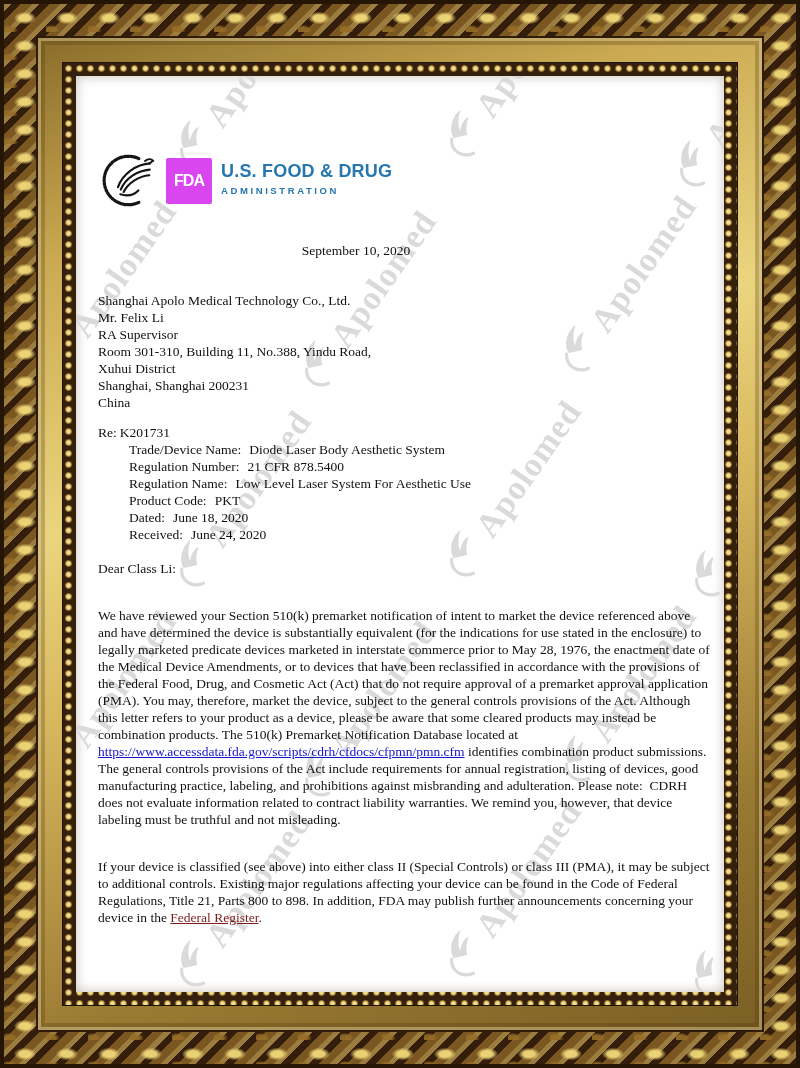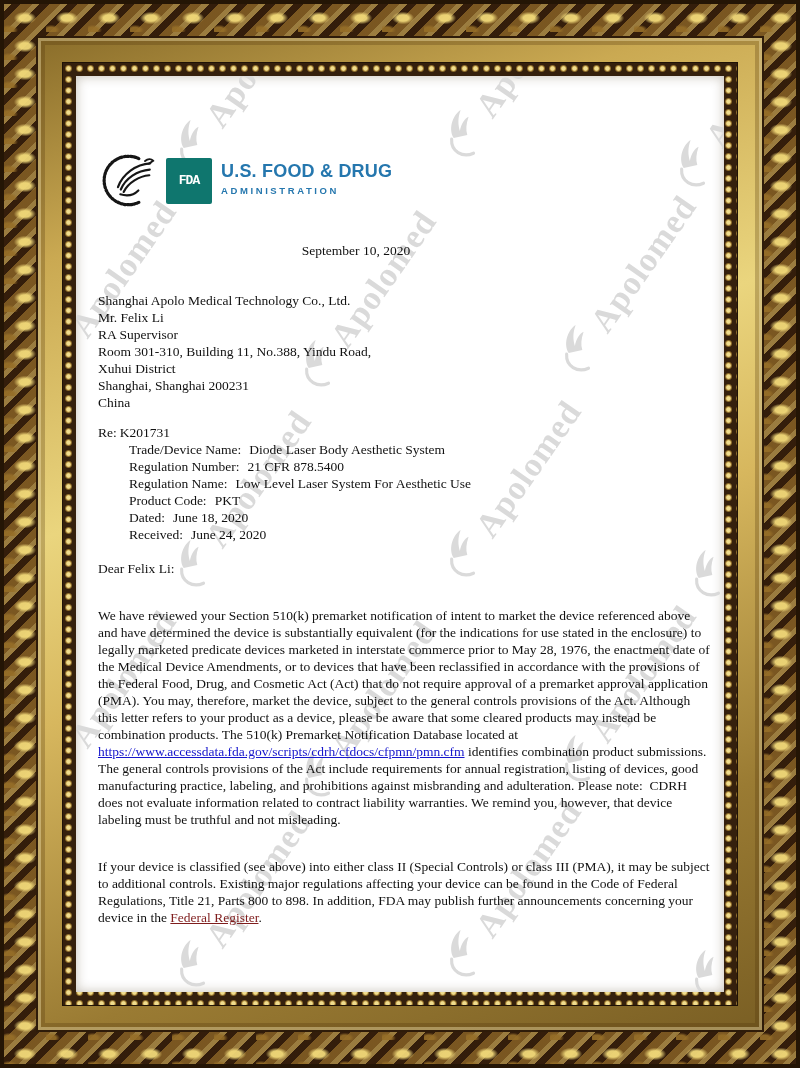--- a/index.html
+++ b/index.html
@@ -56,23 +56,23 @@
   
   .content {
     position:relative; z-index:1;
     padding:0 12px 0 22px;
     font-size:13.5px; line-height:17px; color:#111;
   }
   .logo-row { margin-top:76px; display:flex; align-items:center; gap:11px; }
   .hhs-seal svg { display:block; }
   .fda-lockup { display:flex; align-items:center; gap:9px; font-family:"Liberation Sans", sans-serif; }
   .fda-box {
-    width:46px; height:46px; background:#0f766e; color:#fff; border-radius:2px;
+    width:46px; height:46px; background:#d946ef; color:#fff; border-radius:2px;
     display:flex; align-items:center; justify-content:center;
-    font-weight:bold; font-size:13px; letter-spacing:-1px;font-family:Liberation Mono, monospace;
+    font-weight:bold; font-size:16px; letter-spacing:-1px;
   }
   .fda-title1 { color:#2577ae; font-weight:bold; font-size:18px; letter-spacing:.2px;text-align:right; }
   .fda-title2 { color:#2577ae; font-weight:bold; font-size:9.5px; letter-spacing:2.6px; margin-top:2px; }
 
   .date-line { margin-top:33px; text-align:center; position:relative; left:-49px; }
 
   .address-block { margin-top:33px; }
   .re-block { margin-top:13px; }
   .re-head { display:flex; gap:3px; }
   .re-fields { padding-left:31px; }
@@ -295,21 +295,21 @@
                     <span>Dated:</span>
                     <span>June 18, 2020</span>
                   </div>
                 <div class="re-row">
                     <span>Received:</span>
                     <span>June 24, 2020</span>
                   </div>
               </div>
             </div>
 
-            <div class="salutation">Dear Felix Li:</div>
+            <div class="salutation">Dear Class Li:</div>
 
             <div class="para"><span>We have reviewed your Section 510(k) premarket notification of intent to market the device referenced above and have determined the device is substantially equivalent (for the indications for use stated in the enclosure) to legally marketed predicate devices marketed in interstate commerce prior to May 28, 1976, the enactment date of the Medical Device Amendments, or to devices that have been reclassified in accordance with the provisions of the Federal Food, Drug, and Cosmetic Act (Act) that do not require approval of a premarket approval application (PMA). You may, therefore, market the device, subject to the general controls provisions of the Act. Although this letter refers to your product as a device, please be aware that some cleared products may instead be combination products. The 510(k) Premarket Notification Database located at </span><a class="doc-link" href="#">https://www.accessdata.fda.gov/scripts/cdrh/cfdocs/cfpmn/pmn.cfm</a><span> identifies combination product submissions. The general controls provisions of the Act include requirements for annual registration, listing of devices, good manufacturing practice, labeling, and prohibitions against misbranding and adulteration. Please note:&nbsp; CDRH does not evaluate information related to contract liability warranties. We remind you, however, that device labeling must be truthful and not misleading.</span></div>
 
             <div class="para"><span>If your device is classified (see above) into either class II (Special Controls) or class III (PMA), it may be subject to additional controls. Existing major regulations affecting your device can be found in the Code of Federal Regulations, Title 21, Parts 800 to 898. In addition, FDA may publish further announcements concerning your device in the </span><span class="fr-link">Federal Register</span><span>.</span></div>
 
           </div>
 
         </div>
       </div>
     </div>

